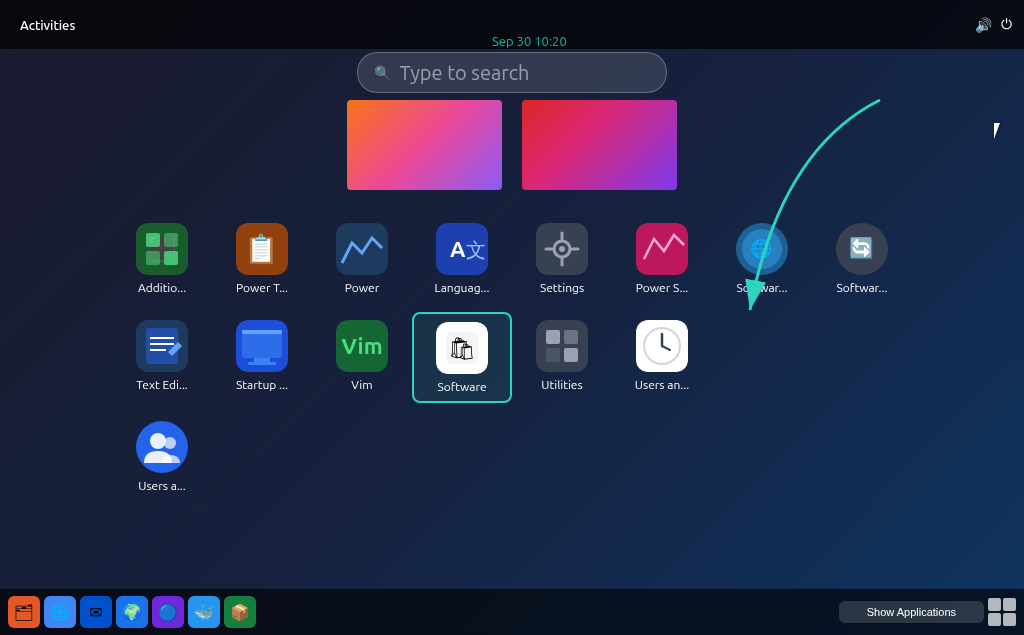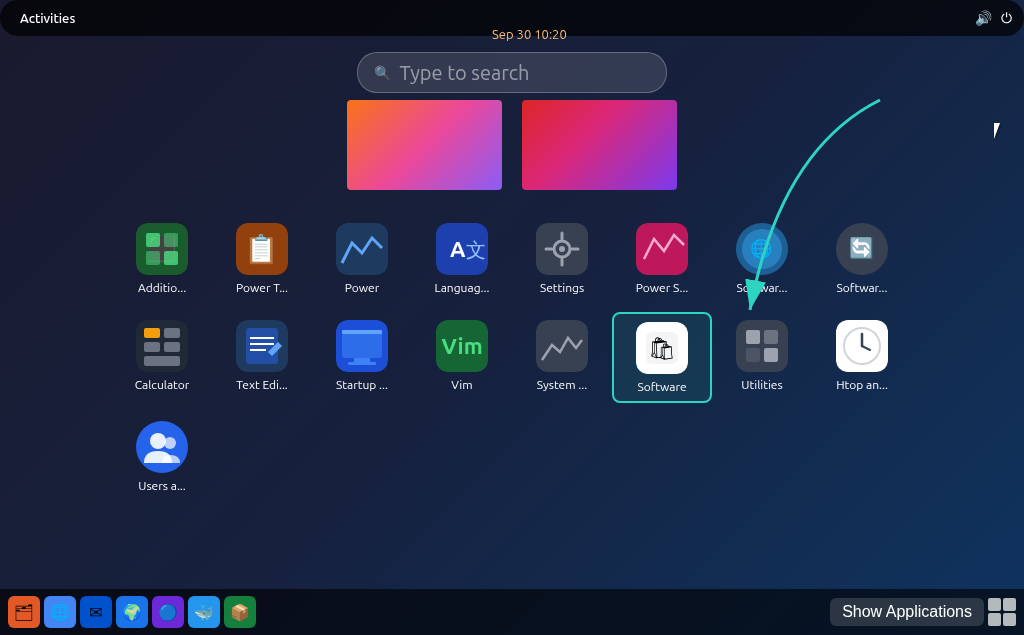--- a/index.html
+++ b/index.html
@@ -16,39 +16,38 @@
     .desktop-bg {
       position: absolute;
       inset: 0;
       background: linear-gradient(135deg, #1a1a2e 0%, #16213e 50%, #0f3460 100%);
     }
 
     
     .topbar {
       position: absolute;
       top: 0; left: 0; right: 0;
-      height: 36px;
+      height: 49px;
       background: rgba(0,0,0,0.7);
       display: flex;
       align-items: center;
       justify-content: space-between;
       padding: 0 12px;
       z-index: 100;
-      border-radius: 18px;
     }
     .topbar-activities {
       color: #fff;
       font-size: 13px;
       font-weight: 500;
       cursor: pointer;
       padding: 2px 8px;
       border-radius: 4px;
     }
     .topbar-center {
-      color: #fdba74;
+      color: #14b8a6;
       font-size: 13px;
       font-weight: 400;
       margin-top: 32px;
     }
     .topbar-right {
       display: flex;
       align-items: center;
       gap: 8px;
       color: #fff;
       font-size: 14px;
@@ -160,23 +159,23 @@
       justify-content: center;
       font-size: 16px;
       cursor: pointer;
     }
 
     .taskbar-spacer { flex: 1; }
     .show-applications-btn {
       background: rgba(255,255,255,0.15);
       border: none;
       color: #fff;
-      padding: 5px 12px;
+      padding: 5px 28px;
       border-radius: 6px;
-      font-size: 16px;
+      font-size: 11px;
       cursor: pointer;
       white-space: nowrap;
     }
     .apps-grid-icon {
       width: 28px;
       height: 28px;
       display: grid;
       grid-template-columns: 1fr 1fr;
       gap: 2px;
       cursor: pointer;
@@ -344,33 +343,20 @@
             <text x="26" y="32" text-anchor="middle" fill="white" font-size="20">🔄</text>
           </svg>
         </div>
         <span class="app-label">Softwar...</span>
       </div>
     </div>
   <div style="display:flex; gap:0;" id="row2">
       <div class="app-item">
         <div class="app-icon">
           <svg viewBox="0 0 52 52" width="52" height="52">
-            <rect width="52" height="52" rx="10" fill="#1f2937"></rect>
-            <rect x="8" y="8" width="16" height="10" rx="2" fill="#f59e0b"></rect>
-            <rect x="28" y="8" width="16" height="10" rx="2" fill="#6b7280"></rect>
-            <rect x="8" y="22" width="16" height="10" rx="2" fill="#6b7280"></rect>
-            <rect x="28" y="22" width="16" height="10" rx="2" fill="#6b7280"></rect>
-            <rect x="8" y="36" width="36" height="10" rx="2" fill="#6b7280"></rect>
-          </svg>
-        </div>
-        <span class="app-label">Calculator</span>
-      </div>
-      <div class="app-item">
-        <div class="app-icon">
-          <svg viewBox="0 0 52 52" width="52" height="52">
             <rect width="52" height="52" rx="10" fill="#1e3a5f"></rect>
             <rect x="10" y="8" width="32" height="36" rx="3" fill="#2563eb" opacity="0.5"></rect>
             <line x1="14" y1="18" x2="38" y2="18" stroke="white" stroke-width="2"></line>
             <line x1="14" y1="24" x2="38" y2="24" stroke="white" stroke-width="2"></line>
             <line x1="14" y1="30" x2="30" y2="30" stroke="white" stroke-width="2"></line>
             <polygon points="32,32 42,22 46,26 36,36" fill="#60a5fa"></polygon>
           </svg>
         </div>
         <span class="app-label">Text Edi...</span>
       </div>
@@ -388,29 +374,20 @@
       </div>
       <div class="app-item">
         <div class="app-icon">
           <svg viewBox="0 0 52 52" width="52" height="52">
             <rect width="52" height="52" rx="10" fill="#166534"></rect>
             <text x="26" y="34" text-anchor="middle" fill="#4ade80" font-size="22" font-weight="bold">Vim</text>
           </svg>
         </div>
         <span class="app-label">Vim</span>
       </div>
-      <div class="app-item">
-        <div class="app-icon">
-          <svg viewBox="0 0 52 52" width="52" height="52">
-            <rect width="52" height="52" rx="10" fill="#374151"></rect>
-            <polyline points="6,40 16,25 24,32 32,18 40,28 46,20" stroke="#9ca3af" stroke-width="2.5" fill="none"></polyline>
-          </svg>
-        </div>
-        <span class="app-label">System ...</span>
-      </div>
       <div class="app-item highlighted">
         <div class="app-icon">
           <svg viewBox="0 0 52 52" width="52" height="52">
             <rect width="52" height="52" rx="10" fill="white"></rect>
             <rect x="10" y="10" width="32" height="32" rx="6" fill="#f3f4f6"></rect>
             <text x="26" y="34" text-anchor="middle" font-size="22">🛍</text>
           </svg>
         </div>
         <span class="app-label">Software</span>
       </div>
@@ -428,21 +405,21 @@
       </div>
       <div class="app-item">
         <div class="app-icon">
           <svg viewBox="0 0 52 52" width="52" height="52">
             <rect width="52" height="52" rx="10" fill="white"></rect>
             <circle cx="26" cy="26" r="18" fill="white" stroke="#d1d5db" stroke-width="2"></circle>
             <line x1="26" y1="14" x2="26" y2="26" stroke="#374151" stroke-width="2.5" stroke-linecap="round"></line>
             <line x1="26" y1="26" x2="34" y2="30" stroke="#374151" stroke-width="2" stroke-linecap="round"></line>
           </svg>
         </div>
-        <span class="app-label">Htop an...</span>
+        <span class="app-label">Users an...</span>
       </div>
     </div>
   <div style="display:flex; gap:0;" id="row3">
       <div class="app-item">
         <div class="app-icon">
           <svg viewBox="0 0 52 52" width="52" height="52">
             <circle cx="26" cy="26" r="26" fill="#2563eb"></circle>
             <circle cx="22" cy="20" r="8" fill="white" opacity="0.9"></circle>
             <path d="M8 42 Q8 30 22 30 Q36 30 36 42" fill="white" opacity="0.9"></path>
             <circle cx="34" cy="22" r="6" fill="white" opacity="0.7"></circle>

